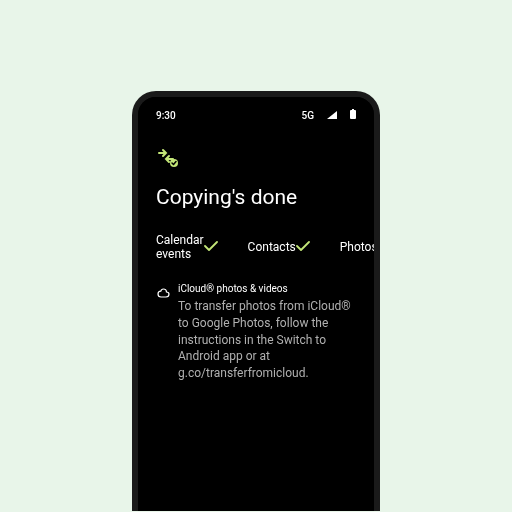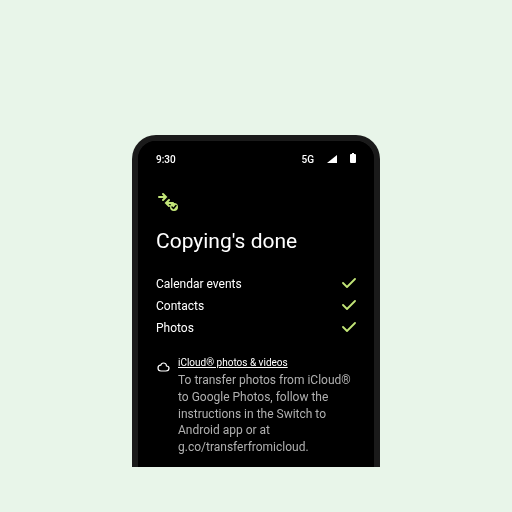--- a/index.html
+++ b/index.html
@@ -13,21 +13,21 @@
       background: #e8f5e9;
       border-radius: 24px;
       display: flex;
       align-items: center;
       justify-content: center;
       font-family: -apple-system, BlinkMacSystemFont, 'Segoe UI', Roboto, sans-serif;
       overflow: hidden;
     }
     .phone-frame {
       width: 248px;
-      height: 332px;
+      height: 420px;
       background: #000;
       border-radius: 24px 24px 0 0;
       border: 6px solid #1a1a1a;
       border-bottom: none;
       position: relative;
       margin-top: 90px;
       overflow: hidden;
     }
     .screen {
       width: 100%;
@@ -54,22 +54,22 @@
       margin-top: 18px;
       margin-bottom: 12px;
     }
     .heading {
       font-size: 21px;
       font-weight: 400;
       margin-bottom: 24px;
     }
     .list {
       display: flex;
-      flex-direction: column;
-      gap: 8px;
+      flex-direction: row;
+      gap: 30px;
     }
     .list-item {
       display: flex;
       justify-content: space-between;
       align-items: center;
       font-size: 12px;
       font-weight: 400;
     }
     .check {
       color: #c3e678;
@@ -85,21 +85,20 @@
       margin-top: 1px;
     }
     .info-text {
       display: flex;
       flex-direction: column;
     }
     .info-title {
       font-size: 10px;
       font-weight: 400;
       margin-bottom: 4px;
-      text-decoration: underline;
     }
     .info-body {
       font-size: 12px;
       line-height: 1.4;
       color: #b0b0b0;
     }
     .info-note {
       font-size: 8px;
       line-height: 1.4;
       color: #fff;

